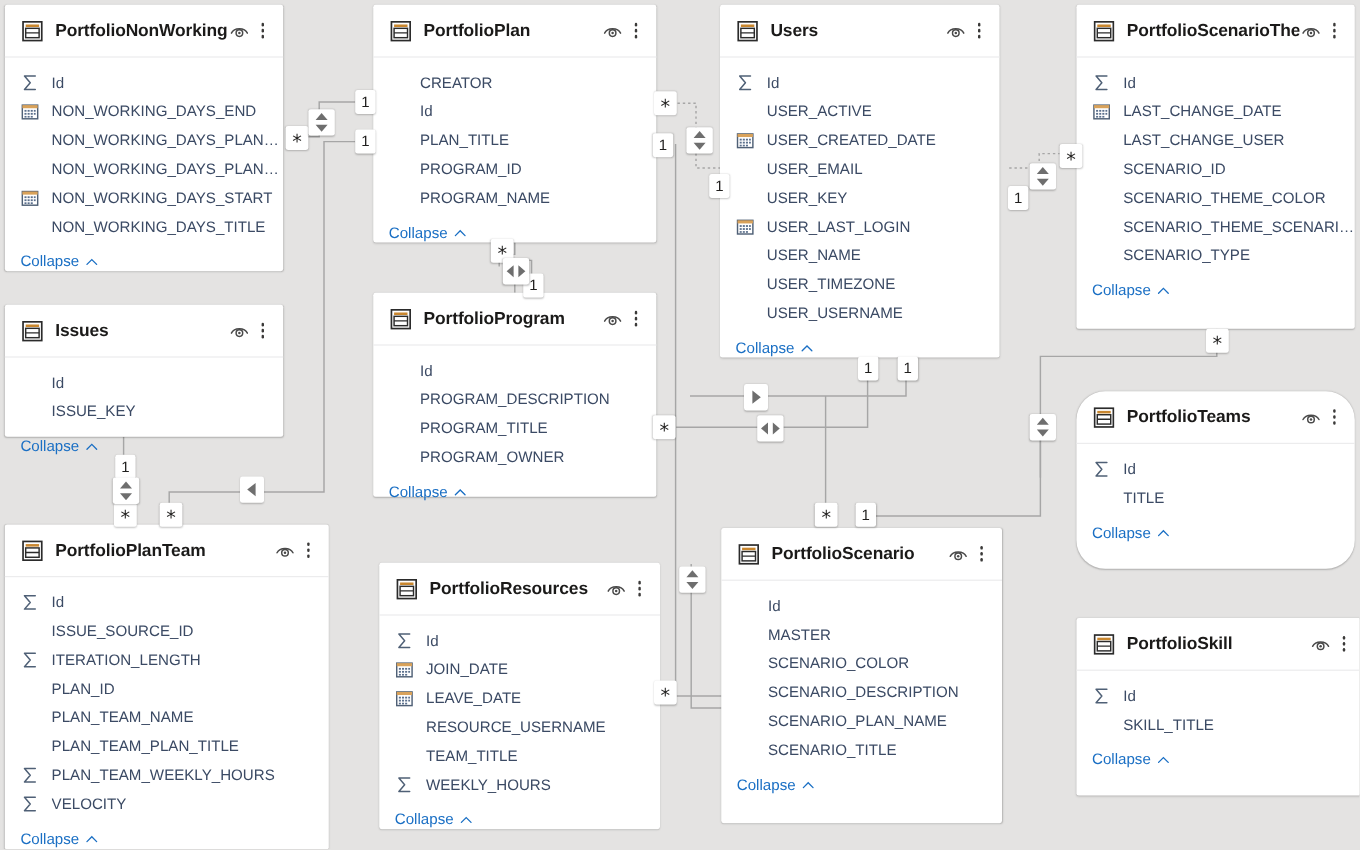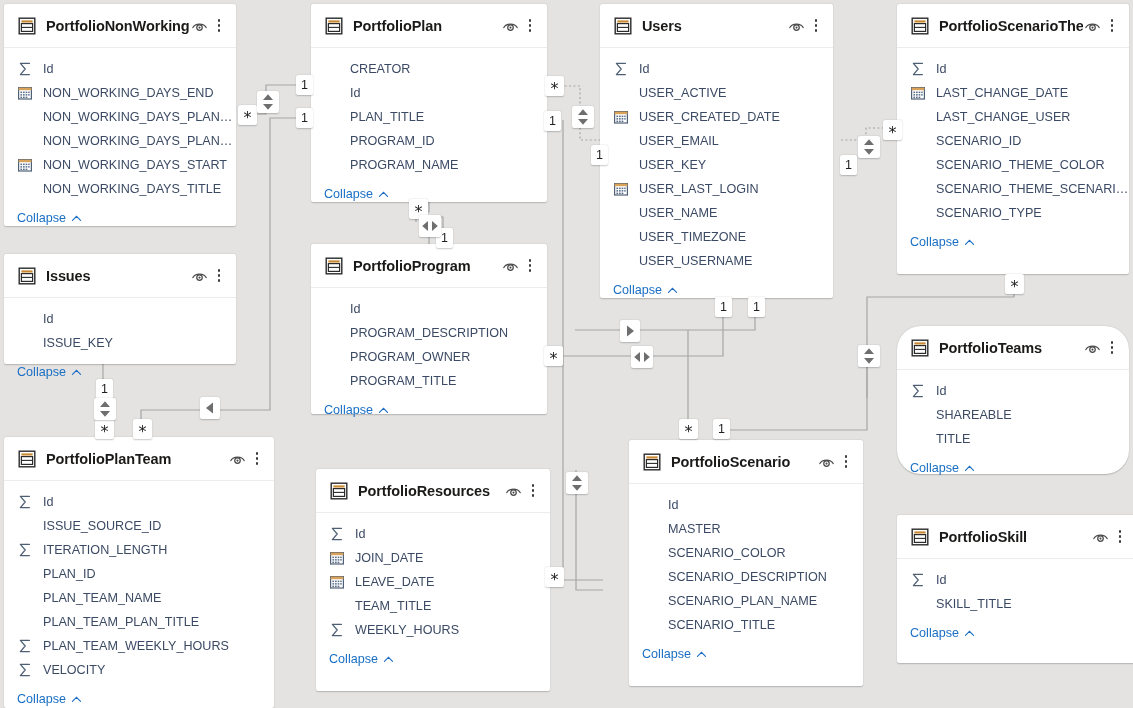--- a/index.html
+++ b/index.html
@@ -480,25 +480,25 @@
           <div class="field-row">
             <svg class="f-ico blank" viewBox="0 0 16 16"></svg>
             <span class="f-label">Id</span>
           </div>
           <div class="field-row">
             <svg class="f-ico blank" viewBox="0 0 16 16"></svg>
             <span class="f-label">PROGRAM_DESCRIPTION</span>
           </div>
           <div class="field-row">
             <svg class="f-ico blank" viewBox="0 0 16 16"></svg>
+            <span class="f-label">PROGRAM_TITLE</span>
+          </div>
+          <div class="field-row">
+            <svg class="f-ico blank" viewBox="0 0 16 16"></svg>
             <span class="f-label">PROGRAM_OWNER</span>
-          </div>
-          <div class="field-row">
-            <svg class="f-ico blank" viewBox="0 0 16 16"></svg>
-            <span class="f-label">PROGRAM_TITLE</span>
           </div>
         </div>
         <div class="collapse-row">
           <span>Collapse</span>
           <svg class="chev" viewBox="0 0 12 12">
             <path d="M1.6 8 L6 3.6 L10.4 8" fill="none" stroke="#1a6fc4" stroke-width="1.2" stroke-linecap="round"></path>
           </svg>
         </div>
       </div>
       <div class="table-card" style="left: 316px; top: 469px; width: 234px; height: 222px;">
@@ -565,20 +565,24 @@
                 <rect x="11.2" y="9.1" width="1.5" height="1.5"></rect>
                 <rect x="3.4" y="11.6" width="1.7" height="1.4"></rect>
                 <rect x="6" y="11.6" width="1.7" height="1.4"></rect>
                 <rect x="8.6" y="11.6" width="1.7" height="1.4"></rect>
               </g>
             </svg>
             <span class="f-label">LEAVE_DATE</span>
           </div>
           <div class="field-row">
             <svg class="f-ico blank" viewBox="0 0 16 16"></svg>
+            <span class="f-label">RESOURCE_USERNAME</span>
+          </div>
+          <div class="field-row">
+            <svg class="f-ico blank" viewBox="0 0 16 16"></svg>
             <span class="f-label">TEAM_TITLE</span>
           </div>
           <div class="field-row">
             <svg class="f-ico" viewBox="0 0 16 16">
               <path d="M3.4 2.4 H12.4 M3.4 2.4 L8.2 8 L3.4 13.6 H12.4" fill="none" stroke="#4f6076" stroke-width="1.25" stroke-linejoin="round" stroke-linecap="round"></path>
             </svg>
             <span class="f-label">WEEKLY_HOURS</span>
           </div>
         </div>
         <div class="collapse-row">
@@ -682,21 +686,21 @@
             <span class="f-label">USER_USERNAME</span>
           </div>
         </div>
         <div class="collapse-row">
           <span>Collapse</span>
           <svg class="chev" viewBox="0 0 12 12">
             <path d="M1.6 8 L6 3.6 L10.4 8" fill="none" stroke="#1a6fc4" stroke-width="1.2" stroke-linecap="round"></path>
           </svg>
         </div>
       </div>
-      <div class="table-card" style="left: 629px; top: 440px; width: 234px; height: 246px;">
+      <div class="table-card" style="left: 601px; top: 440px; width: 234px; height: 246px;">
         <div class="card-header">
           <svg class="tbl-icon" viewBox="0 0 18 18">
             <rect x="1.2" y="1.2" width="15.6" height="15.6" fill="none" stroke="#2b2b2b" stroke-width="1.4"></rect>
             <rect x="3.4" y="3.4" width="11.2" height="2.1" fill="#c9872f"></rect>
             <rect x="3.4" y="6.6" width="11.2" height="7.8" fill="none" stroke="#2b2b2b" stroke-width="1.2"></rect>
             <line x1="3.4" y1="10.4" x2="14.6" y2="10.4" stroke="#2b2b2b" stroke-width="1.1"></line>
           </svg>
           <span class="card-title">PortfolioScenario</span>
           <span class="hdr-actions">
             <svg class="eye-icon" viewBox="0 0 20 20">
@@ -845,24 +849,20 @@
         </div>
         <div class="field-list">
           <div class="field-row">
             <svg class="f-ico" viewBox="0 0 16 16">
               <path d="M3.4 2.4 H12.4 M3.4 2.4 L8.2 8 L3.4 13.6 H12.4" fill="none" stroke="#4f6076" stroke-width="1.25" stroke-linejoin="round" stroke-linecap="round"></path>
             </svg>
             <span class="f-label">Id</span>
           </div>
           <div class="field-row">
             <svg class="f-ico blank" viewBox="0 0 16 16"></svg>
-            <span class="f-label">SHAREABLE</span>
-          </div>
-          <div class="field-row">
-            <svg class="f-ico blank" viewBox="0 0 16 16"></svg>
             <span class="f-label">TITLE</span>
           </div>
         </div>
         <div class="collapse-row">
           <span>Collapse</span>
           <svg class="chev" viewBox="0 0 12 12">
             <path d="M1.6 8 L6 3.6 L10.4 8" fill="none" stroke="#1a6fc4" stroke-width="1.2" stroke-linecap="round"></path>
           </svg>
         </div>
       </div>

